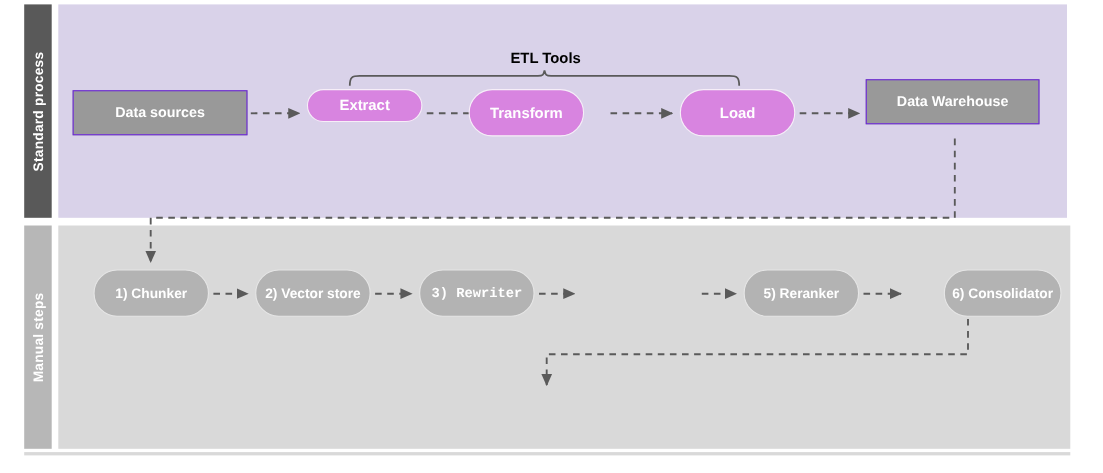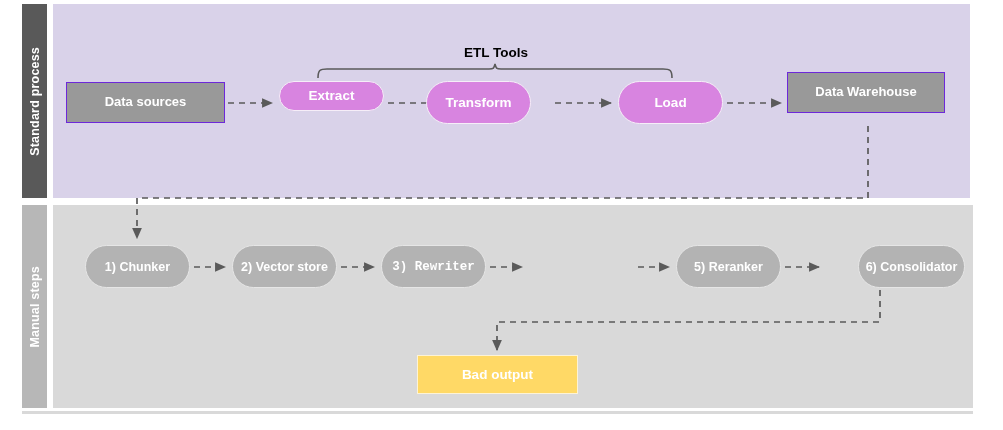--- a/index.html
+++ b/index.html
@@ -233,19 +233,16 @@
 
 
   <div class="node node-pill step-pill" id="node-reranker">
     <span>5) Reranker</span>
   </div>
 
   <div class="node node-pill step-pill" id="node-consolidator">
     <span>6) Consolidator</span>
   </div>
 
-  <div class="node node-rect bad-box" id="node-bad-output">
-    <span>Bad output</span>
-  </div>
 
   <div id="bottom-divider"></div>
 
 </div>
 
 </body></html>

